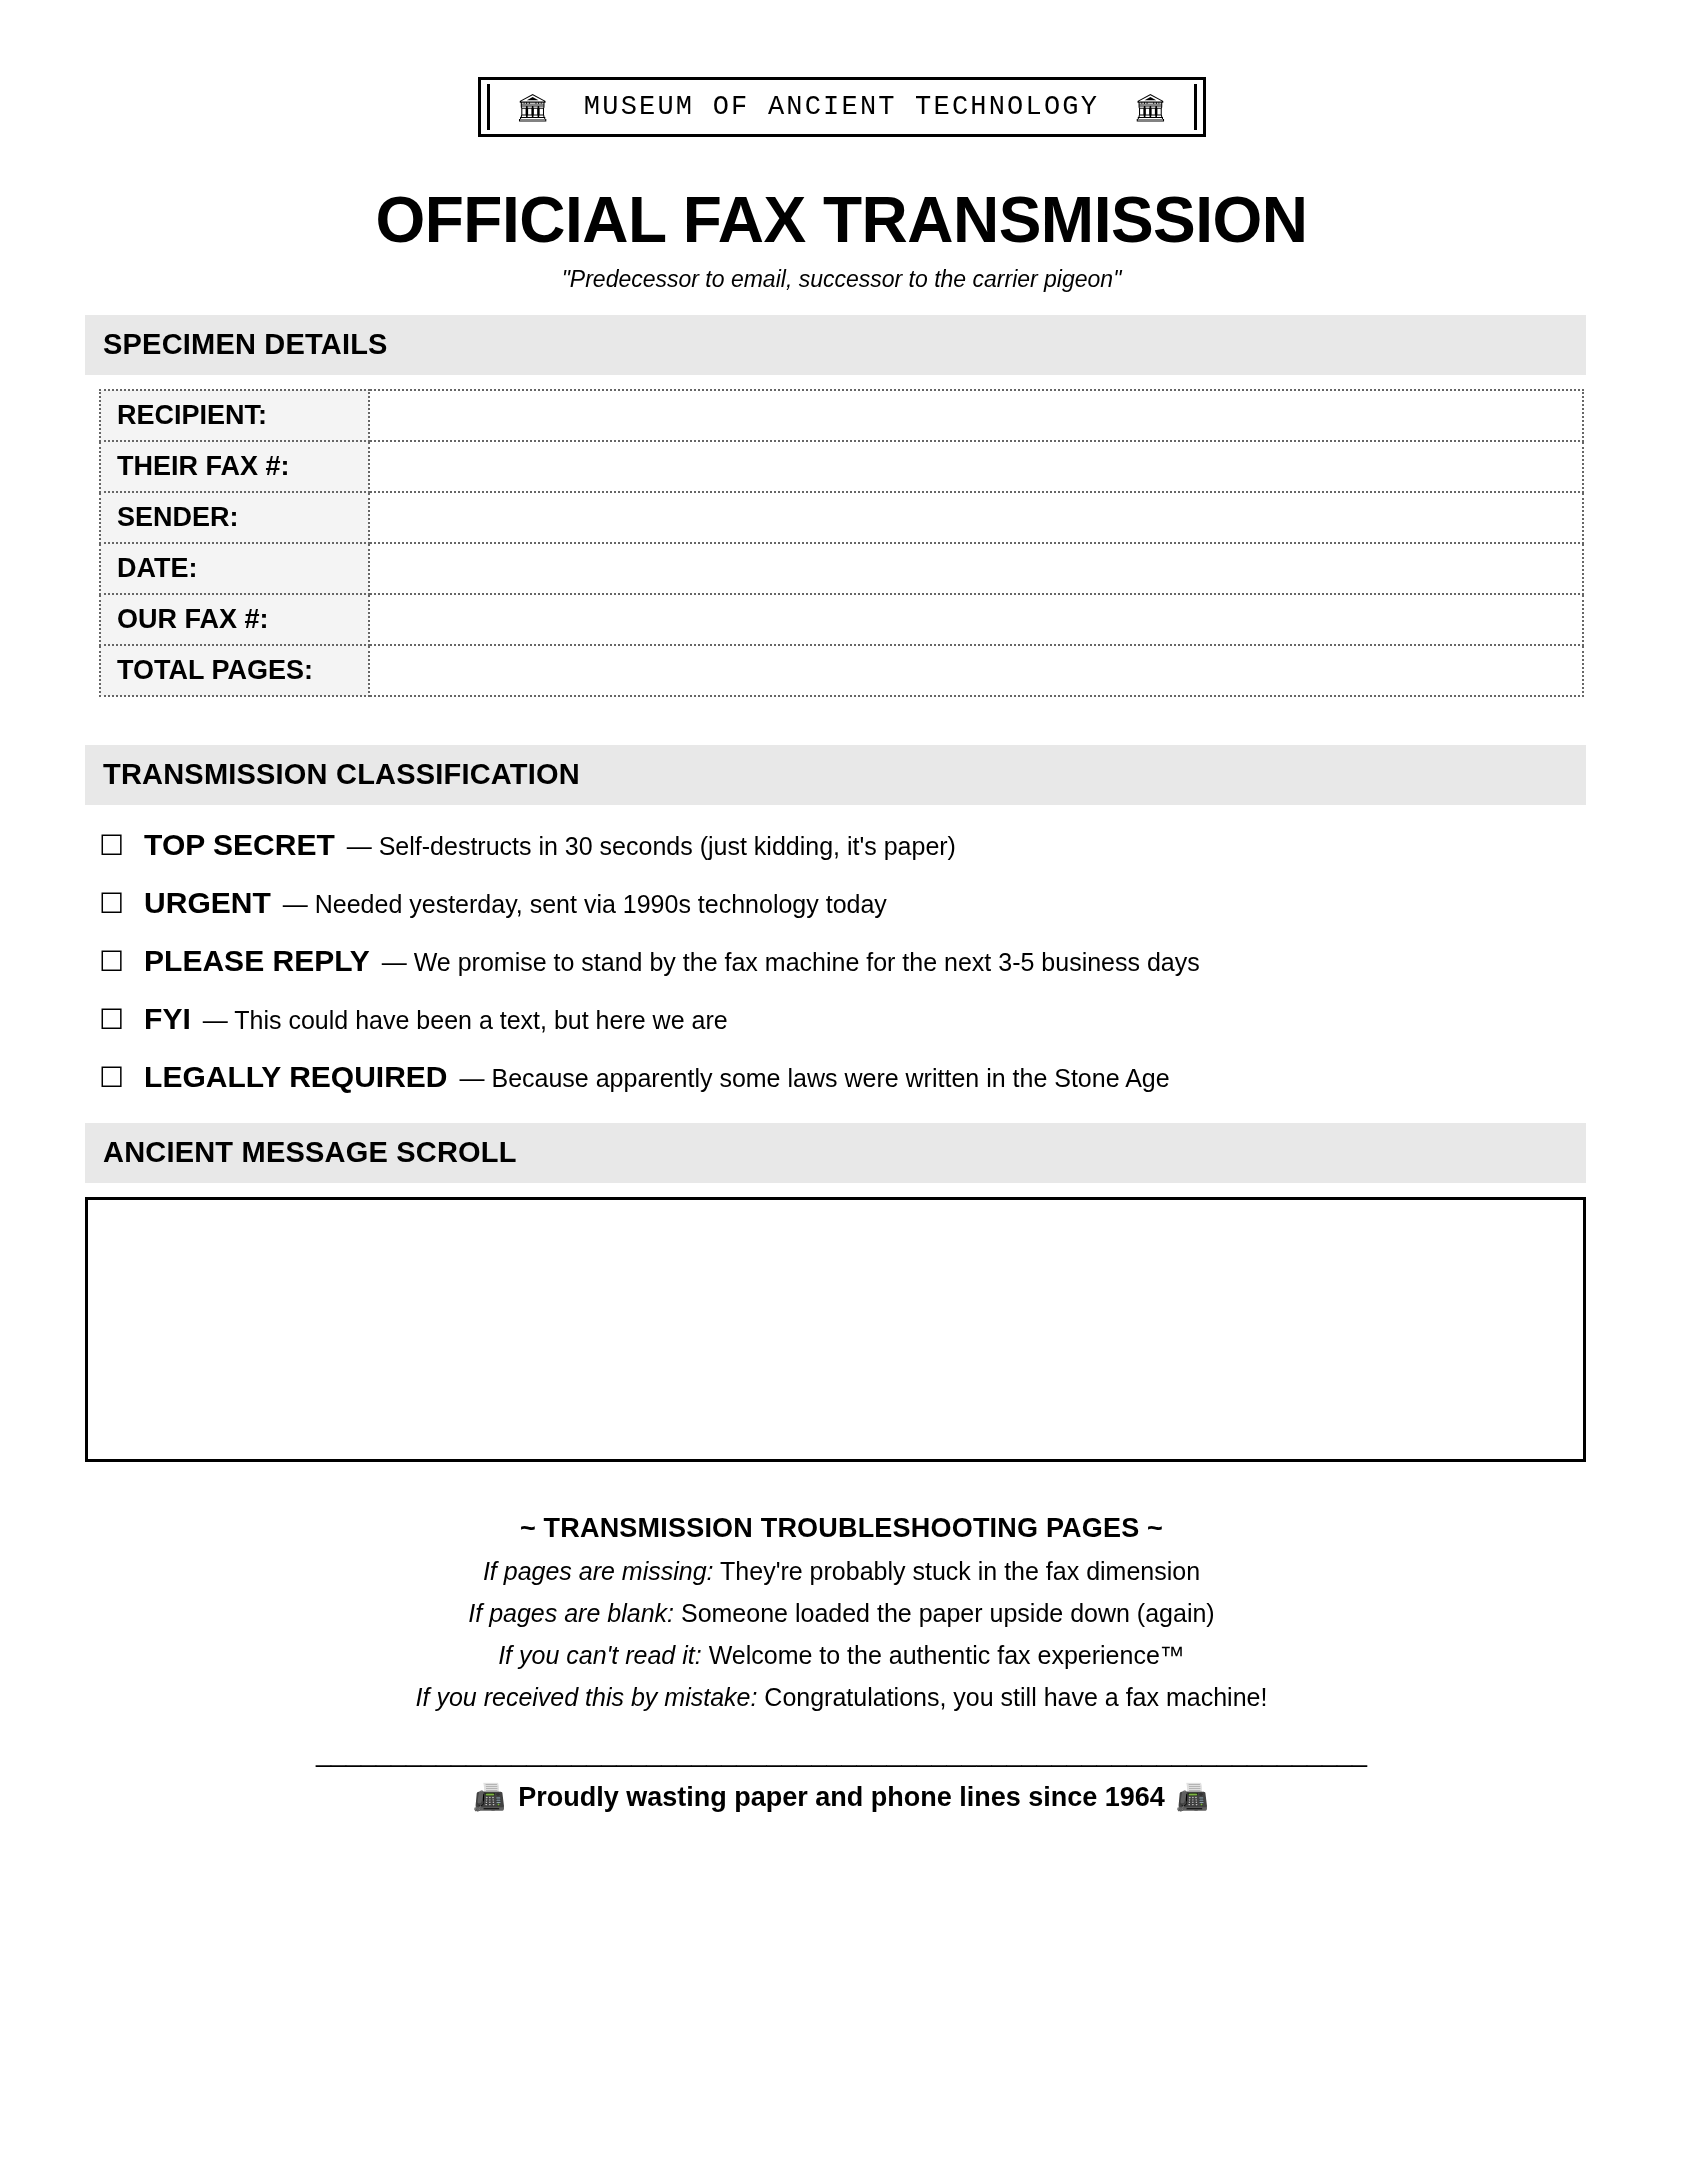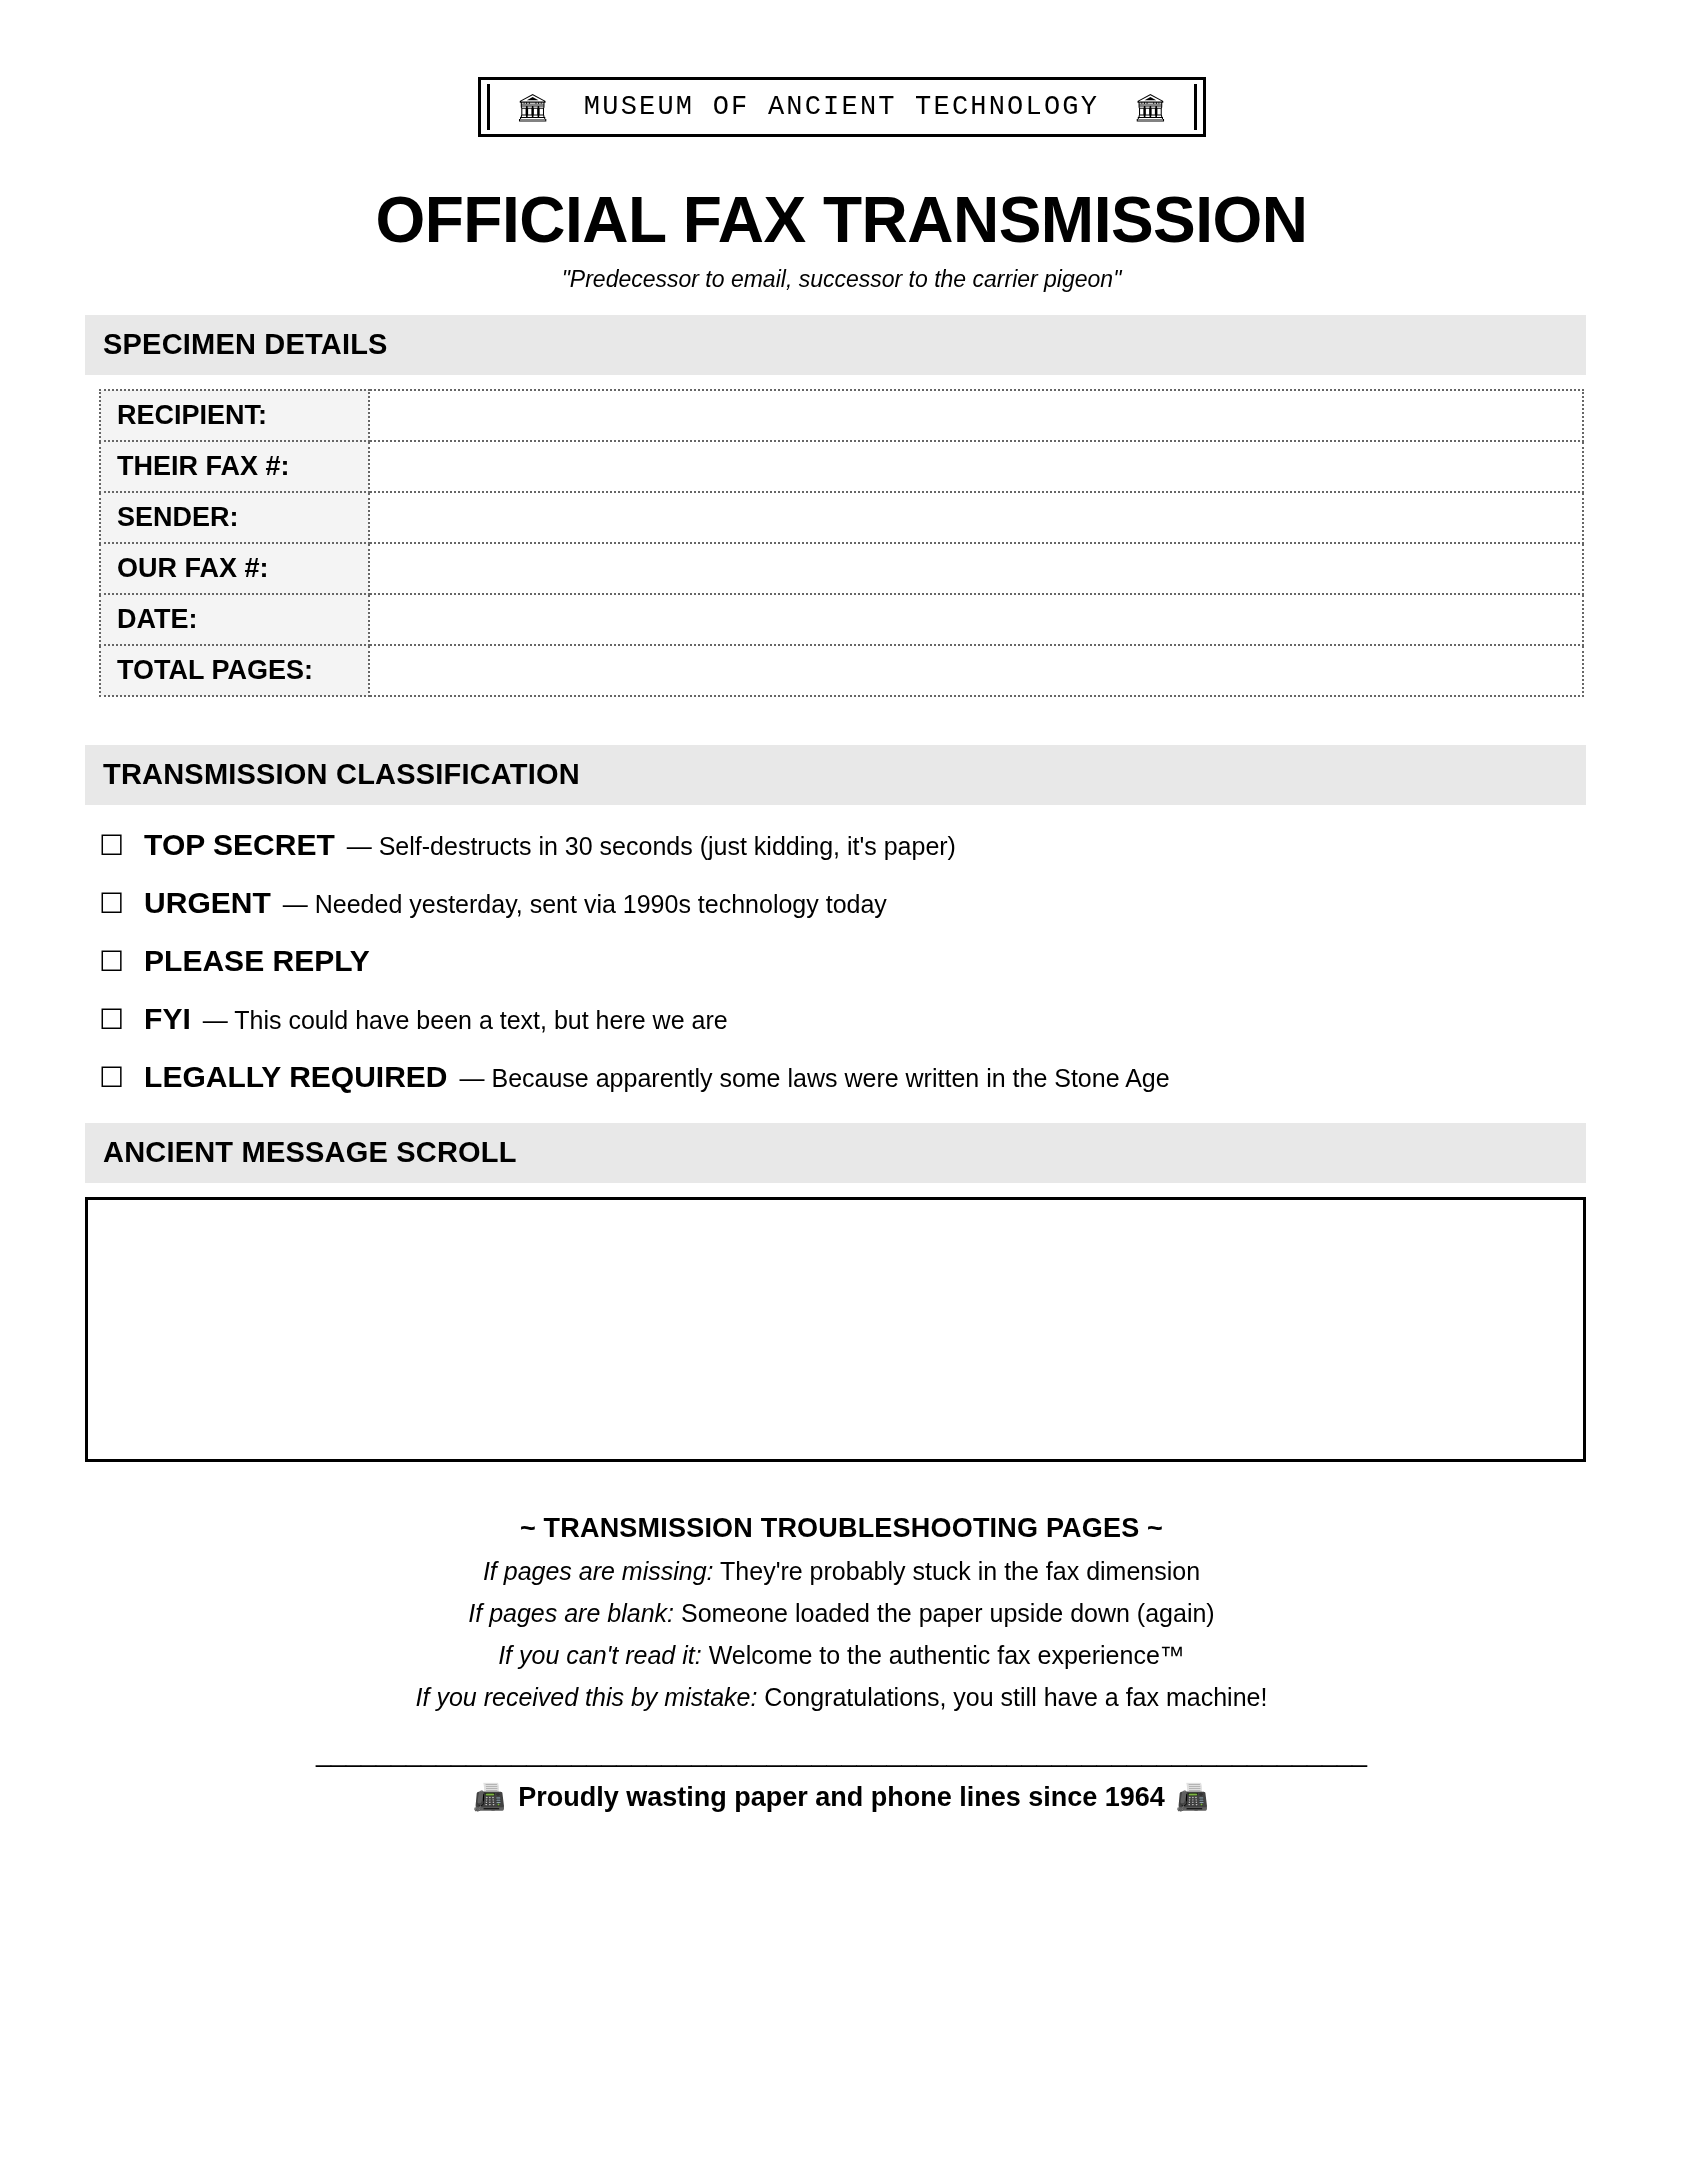--- a/index.html
+++ b/index.html
@@ -230,25 +230,25 @@
       </tr>
       <tr>
         <td class="sp-label">THEIR FAX #:</td>
         <td class="sp-value"></td>
       </tr>
       <tr>
         <td class="sp-label">SENDER:</td>
         <td class="sp-value"></td>
       </tr>
       <tr>
+        <td class="sp-label">DATE:</td>
+        <td class="sp-value"></td>
+      </tr>
+      <tr>
         <td class="sp-label">OUR FAX #:</td>
-        <td class="sp-value"></td>
-      </tr>
-      <tr>
-        <td class="sp-label">DATE:</td>
         <td class="sp-value"></td>
       </tr>
       <tr>
         <td class="sp-label">TOTAL PAGES:</td>
         <td class="sp-value"></td>
       </tr>
     </tbody>
   </table>
 
   <div class="section-header sec-classification">TRANSMISSION CLASSIFICATION</div>
@@ -262,20 +262,21 @@
 
     <div class="class-row">
       <span class="chk">☐</span>
       <span class="class-label">URGENT</span>
       <span class="class-desc"><span>—</span> <span>Needed yesterday, sent via 1990s technology today</span></span>
     </div>
 
     <div class="class-row">
       <span class="chk">☐</span>
       <span class="class-label">PLEASE REPLY</span>
+      <span class="class-desc"><span>—</span> <span>We promise to stand by the fax machine for the next 3-5 business days</span></span>
     </div>
 
     <div class="class-row">
       <span class="chk">☐</span>
       <span class="class-label">FYI</span>
       <span class="class-desc"><span>—</span> <span>This could have been a text, but here we are</span></span>
     </div>
 
     <div class="class-row">
       <span class="chk">☐</span>

